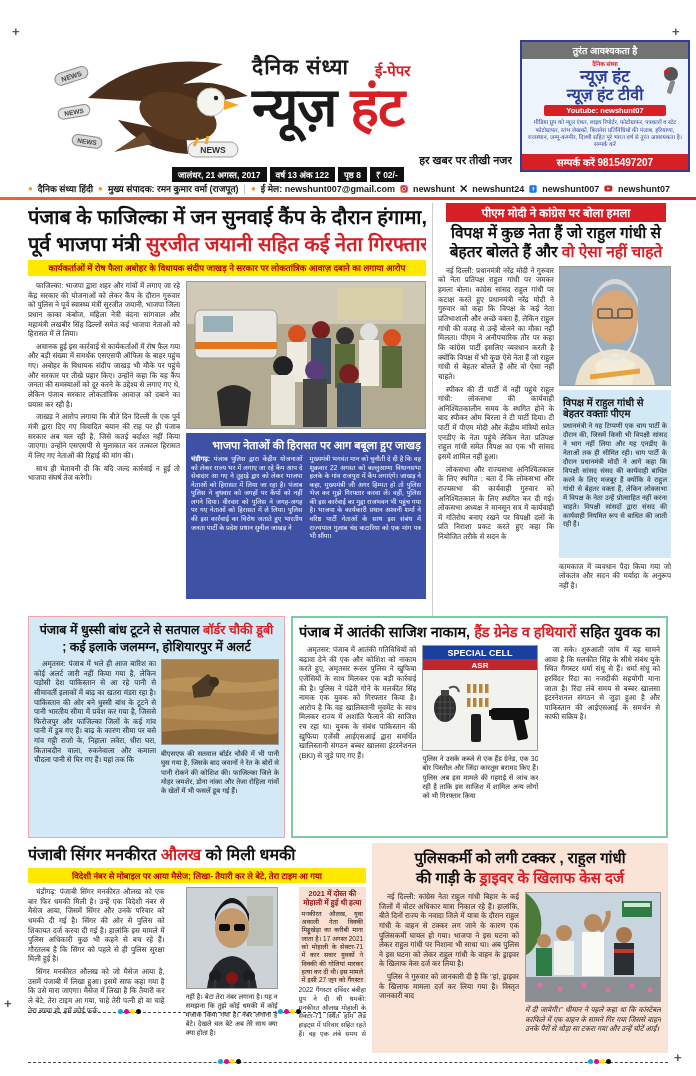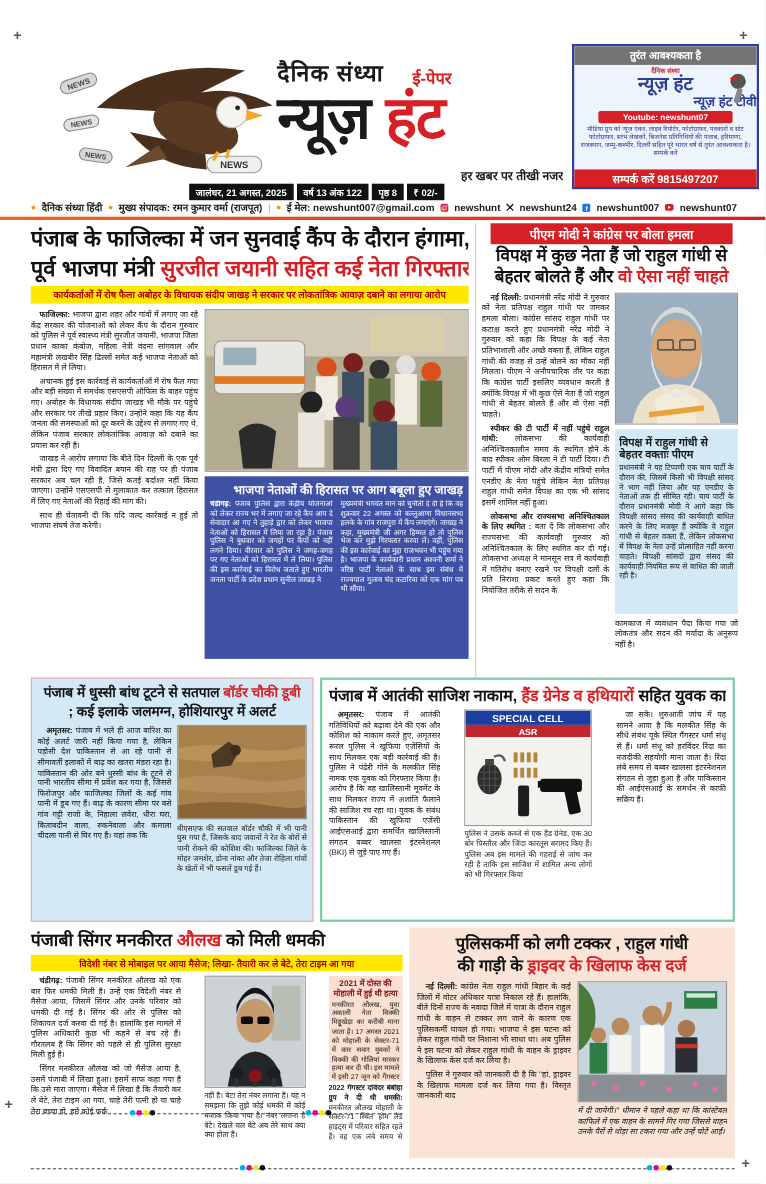--- a/index.html
+++ b/index.html
@@ -17,38 +17,38 @@
   .big-title{font-size:54px;font-weight:bold;line-height:1.02;letter-spacing:-1px;white-space:nowrap;}
   .tagline{font-size:11px;font-weight:bold;text-align:right;}
   .datestrip{display:flex;gap:3px;}
   .datestrip span{background:#111;color:#fff;font-size:8.5px;font-weight:bold;padding:2px 6px;white-space:nowrap;}
 
   .adbox{width:170px;height:132px;border:2px solid #2d3f96;background:#eef4fb;box-sizing:border-box;
          display:flex;flex-direction:column;overflow:hidden;}
   .adbox .adhead{background:#737373;color:#fff;font-size:9.5px;font-weight:bold;text-align:center;padding:2px 0;}
   .adbox .admini{color:#d71f26;font-size:6px;font-weight:bold;text-align:center;margin-top:1px;}
   .adbox .adbrand{font-size:17px;font-weight:bold;color:#2d3f96;text-align:center;line-height:1.05;}
-  .adbox .adbrand2{font-size:12px;font-weight:bold;color:#2d3f96;text-align:right;line-height:1.1;}
+  .adbox .adbrand2{font-size:16px;font-weight:bold;color:#2d3f96;text-align:center;line-height:1.1;}
   .adbox .adyt{background:#d71f26;color:#fff;font-size:7.5px;font-weight:bold;text-align:center;
                margin:2px 22px;padding:1px 0;border-radius:2px;}
   .adbox .adbody{color:#2d3f96;font-size:5.8px;text-align:center;line-height:1.25;padding:1px 4px;flex:1;overflow:hidden;}
   .adbox .adfoot{background:#d71f26;color:#fff;font-size:10px;font-weight:bold;text-align:center;padding:1px 0;}
   .micwrap{position:absolute;right:6px;top:24px;}
 
   
   .infobar{display:flex;align-items:center;gap:5px;font-size:9px;font-weight:bold;white-space:nowrap;overflow:hidden;}
   .infobar .dot{color:#f7941d;font-size:8px;}
   .infobar .sep{color:#aaa;font-weight:normal;}
   .sicon{display:inline-block;vertical-align:middle;}
   .orange-rule{height:3px;background:linear-gradient(90deg,#f26522,#d71f26);}
 
   
   .body-txt{font-size:7.2px;line-height:1.34;text-align:justify;overflow:hidden;}
   .body-txt p{margin:0 0 3px 0;text-indent:8px;}
-  .body-txt b{font-weight:bold;}
+  .body-txt b{font-weight:normal;}
   .yellowbar{background:#ffe800;color:#b30000;font-weight:bold;text-align:center;padding:2px 3px;}
   .kicker{background:#d71f26;color:#fff;font-weight:bold;text-align:center;padding:2px 4px;}
   .hl{font-weight:bold;color:#111;}
   .bluebox{background:#3f51a5;color:#fff;padding:4px 5px;box-sizing:border-box;}
   .bluebox .bt{font-size:11px;font-weight:bold;text-align:right;margin-bottom:3px;color:#fff;}
   .bluebox .bb{font-size:6.6px;line-height:1.3;text-align:justify;column-count:2;column-gap:7px;overflow:hidden;}
   .ltblue{background:#d3e9f6;}
   .photo{display:block;border:1px solid #999;}
   .caption-title{font-size:10px;font-weight:bold;line-height:1.15;margin:3px 0 2px 0;}
   .pinkbox{background:#fbe0d2;padding:3px;box-sizing:border-box;}
@@ -101,21 +101,21 @@
     <div class="edition-row">
       <span class="edition">दैनिक संध्या</span>
       <span class="epaper">ई-पेपर</span>
     </div>
     <div class="big-title"><span>न्यूज़</span> <span class="red">हंट</span></div>
   </div>
 
   <div class="abs tagline nowrap" style="left:360px;top:152px;width:152px;">हर खबर पर तीखी नजर</div>
 
   <div class="abs datestrip" style="left:172px;top:167px;">
-    <span>जालंधर, 21 अगस्त, 2025</span>
+    <span>जालंधर, 21 अगस्त, 2017</span>
     <span>वर्ष 13 अंक 122</span>
     <span>पृष्ठ 8</span>
     <span>₹ 02/-</span>
   </div>
 
   <div class="abs adbox" style="left:520px;top:40px;">
     <div class="adhead">तुरंत आवश्यकता है</div>
     <div class="admini">दैनिक संध्या</div>
     <div class="adbrand">न्यूज़ हंट</div>
     <div class="adbrand2">न्यूज़ हंट टीवी</div>
@@ -265,21 +265,21 @@
           <path d="M30,26 l16,-12 l10,8 l-8,14 l-16,2 Z" fill="#4a3a26"></path>
           <circle cx="52" cy="22" r="5" fill="#3a2d1c"></circle>
         </svg>
         <div class="body-txt" style="margin-top:4px;height:88px;font-size:6.9px;">बीएसएफ की सतवाल बॉर्डर चौकी में भी पानी घुस गया है, जिसके बाद जवानों ने रेत के बोरों से पानी रोकने की कोशिश की। फाजिल्का जिले के मोहर जमशेर, डोना नांका और तेजा रोहिला गांवों के खेतों में भी फसलें डूब गई हैं।</div>
       </div>
     </div>
   </div>
 
   <div class="abs" style="left:291px;top:616px;width:377px;height:222px;border:2px solid #7cc9a2;background:#fff;box-sizing:border-box;padding:3px 6px;">
     <div class="hl nowrap" style="font-size:14.5px;text-align:center;"><span>पंजाब में आतंकी साजिश नाकाम, </span><span class="red">हैंड ग्रेनेड व हथियारों</span><span> सहित युवक काबू</span></div>
-    <div style="display:flex;gap:22px;margin-top:4px;">
+    <div style="display:flex;gap:6px;margin-top:4px;">
       <div class="body-txt" style="width:120px;height:186px;">
         <p><b>अमृतसर:</b><span> पंजाब में आतंकी गतिविधियों को बढ़ावा देने की एक और कोशिश को नाकाम करते हुए, अमृतसर रूरल पुलिस ने खुफिया एजेंसियों के साथ मिलकर एक बड़ी कार्रवाई की है। पुलिस ने पंढेरी गोने के मलकीत सिंह नामक एक युवक को गिरफ्तार किया है। आरोप है कि वह खालिस्तानी मूवमेंट के साथ मिलकर राज्य में अशांति फैलाने की साजिश रच रहा था। युवक के संबंध पाकिस्तान की खुफिया एजेंसी आईएसआई द्वारा समर्थित खालिस्तानी संगठन बब्बर खालसा इंटरनेशनल (BKI) से जुड़े पाए गए हैं।</span></p>
       </div>
       <div style="width:116px;">
         <svg class="photo" width="114" height="104" viewBox="0 0 114 104" preserveAspectRatio="none">
           <rect width="114" height="104" fill="#f2f2ee"></rect>
           <rect width="114" height="13" fill="#1a3fa0"></rect>
           <text x="57" y="10" font-size="9" text-anchor="middle" fill="#fff" font-weight="bold">SPECIAL CELL</text>
           <rect y="13" width="114" height="11" fill="#c0272d"></rect>
           <text x="57" y="22" font-size="8" text-anchor="middle" fill="#fff" font-weight="bold">ASR</text>

